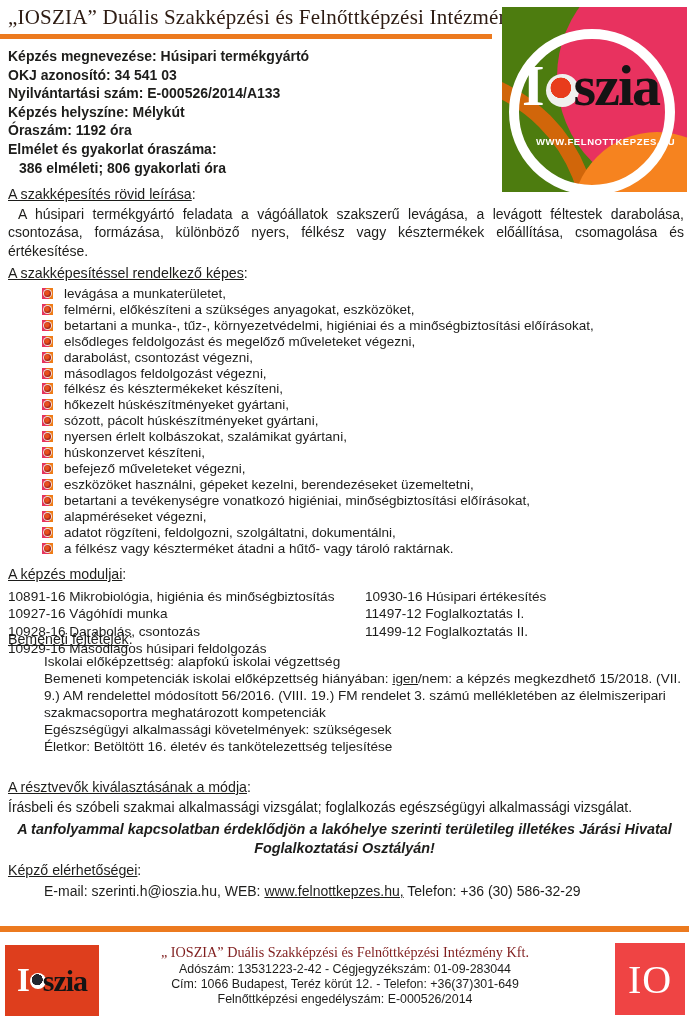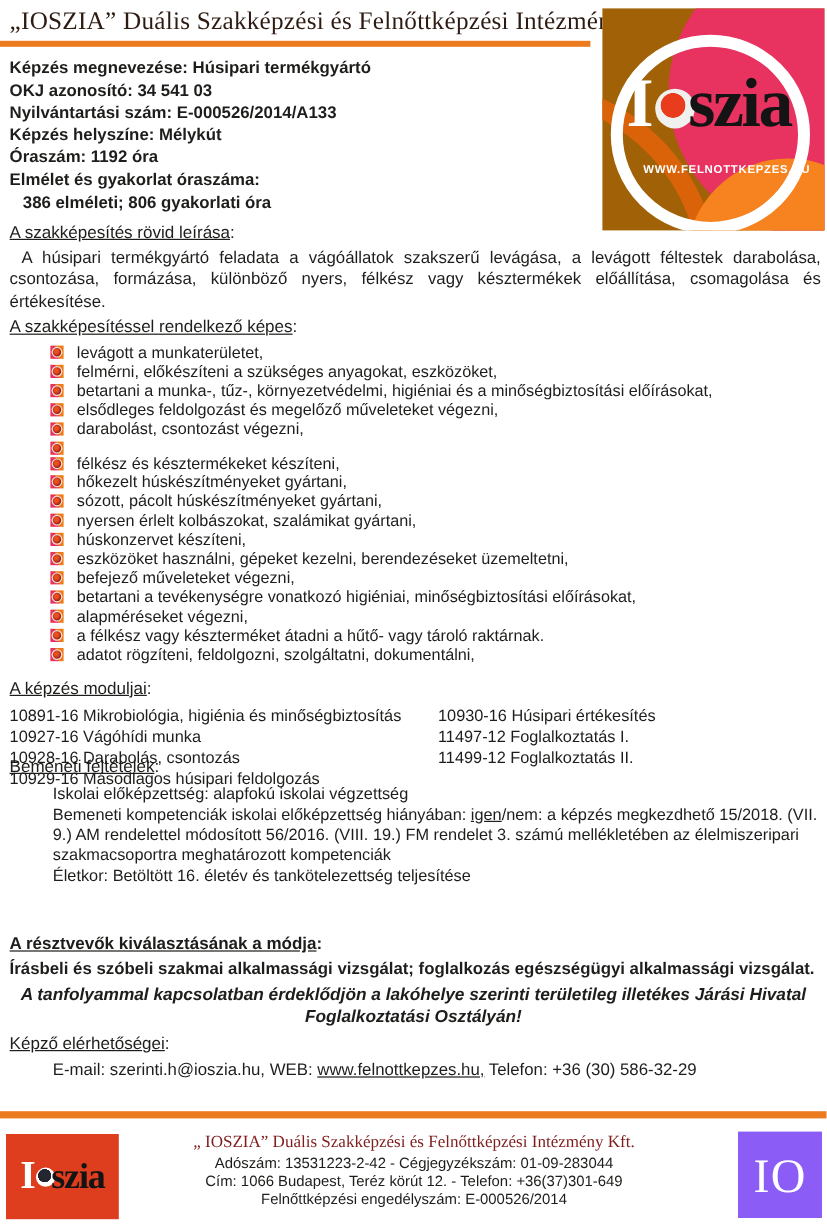--- a/index.html
+++ b/index.html
@@ -16,21 +16,21 @@
     font-family:"Liberation Serif", serif; font-size:21px; color:#2d1b12;
     letter-spacing:.2px; white-space:nowrap;
   }
   .rule { position:absolute; left:0; top:34px; width:492px; height:5px; background:#ec7a1f; }
 
   .info { position:absolute; left:8px; top:47px; width:486px; font-weight:bold; font-size:14px; }
   .info .iline { line-height:18.6px; white-space:nowrap; }
   .info .indent { padding-left:11px; }
 
   
-  .logo { position:absolute; left:502px; top:7px; width:185px; height:185px; background:#a16207; overflow:hidden; }
+  .logo { position:absolute; left:502px; top:7px; width:185px; height:185px; background:#4d7c0f; overflow:hidden; }
   .lg-swoosh { position:absolute; left:-235px; top:60px; width:332px; height:332px; border-radius:50%;
     border:16px solid rgba(224,100,10,.9); }
   .lg-pink { position:absolute; left:55px; top:-50px; width:240px; height:240px; border-radius:50%; background:#e8325f; }
   .lg-orange2 { position:absolute; left:70px; top:125px; width:170px; height:170px; border-radius:50%; background:#f6831f; }
   .lg-ring { position:absolute; left:7px; top:22px; width:166px; height:166px; border-radius:50%; border:10px solid #ffffff; }
   .lg-word { position:absolute; left:20px; top:50px; font-family:"Liberation Serif", serif;
     font-size:58px; font-weight:bold; line-height:1; white-space:nowrap; }
   .lg-i { color:#ffffff; }
   .lg-disc { display:inline-block; width:33px; height:33px; border-radius:50%; vertical-align:-2px; margin:0 -5px 0 1px;
     background:radial-gradient(circle at 45% 42%, #e83c1c 0 38%, #f0f0ee 40% 100%); }
@@ -55,21 +55,21 @@
 
   .sec-mod { top:565px; }
   .cols { position:relative; margin-top:4px; font-size:13.6px; }
   .col-l { width:350px; }
   .col-l div, .col-r div { line-height:17.3px; white-space:nowrap; }
   .col-r { position:absolute; left:357px; top:0; }
 
   .sec-entry { top:630px; }
   .entry-lines { margin:4px 0 0 36px; font-size:13.6px; line-height:17px; }
 
-  .sec-sel { top:778px;font-weight:bold; }
+  .sec-sel { top:778px; }
   .sec-sel .body { margin-top:1px; font-size:14px; line-height:18px; }
 
   .notice { position:absolute; left:8px; top:820px; width:673px; text-align:center;
     font-weight:bold; font-style:italic; font-size:14.4px; line-height:18.6px; }
 
   .sec-contact { top:861px; }
   .contact-line { margin:2px 0 0 36px; font-size:14px; line-height:18px; }
 
   
   .f-rule { position:absolute; left:0; top:926px; width:689px; height:6px; background:#ec7a1f; }
@@ -78,21 +78,21 @@
     font-family:"Liberation Serif", serif; font-weight:bold; line-height:1; }
   .fl-i { color:#ffffff; font-size:33px; }
   .fl-disc { display:inline-block; width:16px; height:16px; border-radius:50%; margin:0 -3px 0 0; vertical-align:1px;
     background:radial-gradient(circle at 45% 42%, #23262e 0 42%, #ffffff 44% 100%); }
   .fl-szia { color:#141414; font-size:30px; letter-spacing:-1px; }
 
   .f-center { position:absolute; left:100px; top:944px; width:490px; text-align:center; }
   .f-company { font-family:"Liberation Serif", serif; font-size:14.2px; line-height:17.5px; color:#7f1d1d; }
   .f-line { font-size:12.4px; line-height:15px; }
 
-  .f-logo-r { position:absolute; left:615px; top:943px; width:70px; height:72px; background:#8b5cf6;
+  .f-logo-r { position:absolute; left:615px; top:943px; width:70px; height:72px; background:#ef4444;
     color:#ffffff; display:flex; align-items:center; justify-content:center;
     font-family:"Liberation Serif", serif; font-size:40px; letter-spacing:1px; }
 </style>
 </head>
 <body>
 
 <div class="page">
 
   <div class="title">„IOSZIA” Duális Szakképzési és Felnőttképzési Intézmény</div>
   <div class="rule"></div>
@@ -119,40 +119,41 @@
   <div class="sec sec-desc">
     <div class="h"><span class="u">A szakképesítés rövid leírása</span><span>:</span></div>
     <p class="just">A húsipari termékgyártó feladata a vágóállatok szakszerű levágása, a levágott féltestek darabolása, csontozása, formázása, különböző nyers, félkész vagy késztermékek előállítása, csomagolása és értékesítése.</p>
   </div>
 
   <div class="sec sec-cap">
     <div class="h"><span class="u">A szakképesítéssel rendelkező képes</span><span>:</span></div>
     <div class="blist">
       <div class="brow">
           <span class="blt"></span>
-          <span>levágott a munkaterületet,</span>
+          <span>levágása a munkaterületet,</span>
         </div>
       <div class="brow">
           <span class="blt"></span>
           <span>felmérni, előkészíteni a szükséges anyagokat, eszközöket,</span>
         </div>
       <div class="brow">
           <span class="blt"></span>
           <span>betartani a munka-, tűz-, környezetvédelmi, higiéniai és a minőségbiztosítási előírásokat,</span>
         </div>
       <div class="brow">
           <span class="blt"></span>
           <span>elsődleges feldolgozást és megelőző műveleteket végezni,</span>
         </div>
       <div class="brow">
           <span class="blt"></span>
           <span>darabolást, csontozást végezni,</span>
         </div>
       <div class="brow">
           <span class="blt"></span>
+          <span>másodlagos feldolgozást végezni,</span>
         </div>
       <div class="brow">
           <span class="blt"></span>
           <span>félkész és késztermékeket készíteni,</span>
         </div>
       <div class="brow">
           <span class="blt"></span>
           <span>hőkezelt húskészítményeket gyártani,</span>
         </div>
       <div class="brow">
@@ -162,41 +163,41 @@
       <div class="brow">
           <span class="blt"></span>
           <span>nyersen érlelt kolbászokat, szalámikat gyártani,</span>
         </div>
       <div class="brow">
           <span class="blt"></span>
           <span>húskonzervet készíteni,</span>
         </div>
       <div class="brow">
           <span class="blt"></span>
+          <span>befejező műveleteket végezni,</span>
+        </div>
+      <div class="brow">
+          <span class="blt"></span>
           <span>eszközöket használni, gépeket kezelni, berendezéseket üzemeltetni,</span>
         </div>
       <div class="brow">
           <span class="blt"></span>
-          <span>befejező műveleteket végezni,</span>
-        </div>
-      <div class="brow">
-          <span class="blt"></span>
           <span>betartani a tevékenységre vonatkozó higiéniai, minőségbiztosítási előírásokat,</span>
         </div>
       <div class="brow">
           <span class="blt"></span>
           <span>alapméréseket végezni,</span>
         </div>
       <div class="brow">
           <span class="blt"></span>
+          <span>adatot rögzíteni, feldolgozni, szolgáltatni, dokumentálni,</span>
+        </div>
+      <div class="brow">
+          <span class="blt"></span>
           <span>a félkész vagy készterméket átadni a hűtő- vagy tároló raktárnak.</span>
-        </div>
-      <div class="brow">
-          <span class="blt"></span>
-          <span>adatot rögzíteni, feldolgozni, szolgáltatni, dokumentálni,</span>
         </div>
     </div>
   </div>
 
   <div class="sec sec-mod">
     <div class="h"><span class="u">A képzés moduljai</span><span>:</span></div>
     <div class="cols">
       <div class="col-l">
         <div>10891-16 Mikrobiológia, higiénia és minőségbiztosítás</div>
         <div>10927-16 Vágóhídi munka</div>
@@ -209,20 +210,21 @@
         <div>11499-12 Foglalkoztatás II.</div>
       </div>
     </div>
   </div>
 
   <div class="sec sec-entry">
     <div class="h"><span class="u">Bemeneti feltételek</span><span>:</span></div>
     <div class="entry-lines">
       <div>Iskolai előképzettség: alapfokú iskolai végzettség</div>
       <div><span>Bemeneti kompetenciák iskolai előképzettség hiányában: </span><span class="u">igen</span><span>/nem: a képzés megkezdhető 15/2018. (VII. 9.) AM rendelettel módosított 56/2016. (VIII. 19.) FM rendelet 3. számú mellékletében az élelmiszeripari szakmacsoportra meghatározott kompetenciák</span></div>
+      <div>Egészségügyi alkalmassági követelmények: szükségesek</div>
       <div>Életkor: Betöltött 16. életév és tankötelezettség teljesítése</div>
     </div>
   </div>
 
   <div class="sec sec-sel">
     <div class="h"><span class="u">A résztvevők kiválasztásának a módja</span><span>:</span></div>
     <div class="body">Írásbeli és szóbeli szakmai alkalmassági vizsgálat; foglalkozás egészségügyi alkalmassági vizsgálat.</div>
   </div>
 
   <div class="notice">A tanfolyammal kapcsolatban érdeklődjön a lakóhelye szerinti területileg illetékes Járási Hivatal Foglalkoztatási Osztályán!</div>

